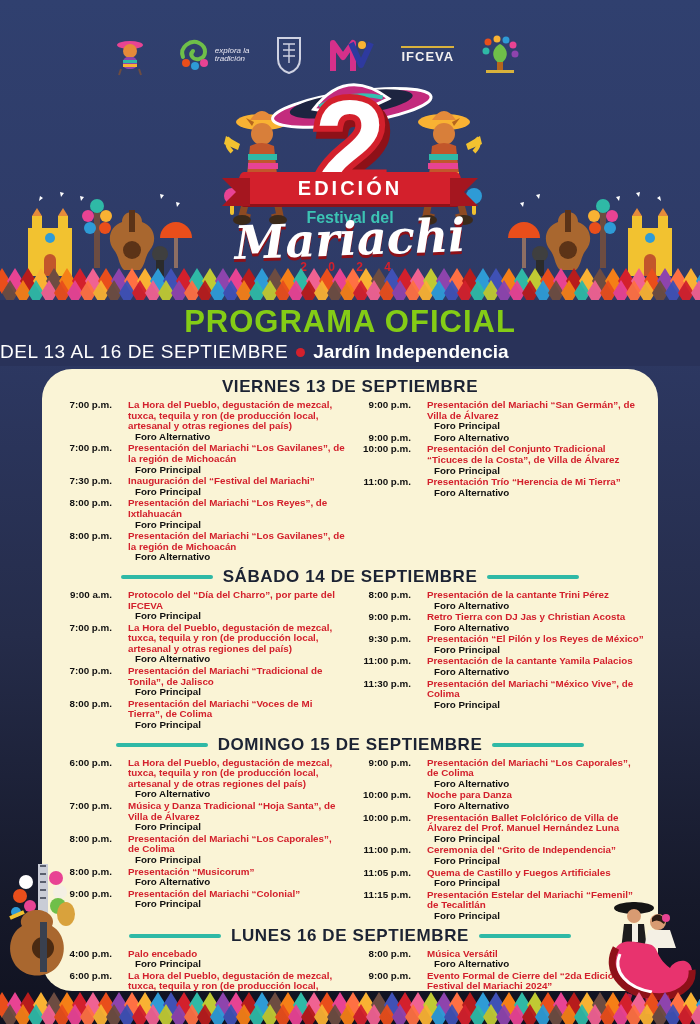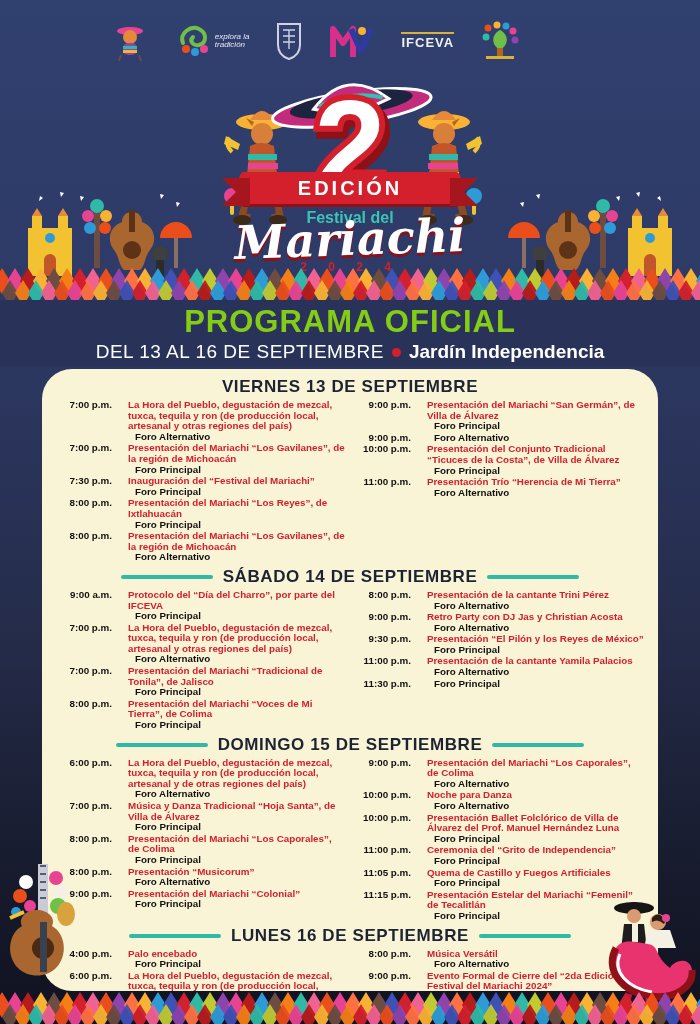--- a/index.html
+++ b/index.html
@@ -1,21 +1,21 @@
 <!DOCTYPE html>
 <html><head>
 <meta charset="utf-8">
 <style>
   html,body{margin:0;padding:0;}
   body{width:700px;height:1024px;font-family:"Liberation Sans",sans-serif;overflow:hidden;}
   .poster{position:relative;width:700px;height:1024px;overflow:hidden;
     background:linear-gradient(180deg,#30406f 0%,#2e3a66 30%,#252c4a 62%,#16192a 88%,#101220 100%);}
 
   
-  .logo-bar{position:absolute;top:14px;left:0;width:629px;height:54px;display:flex;
+  .logo-bar{position:absolute;top:28px;left:0;width:629px;height:54px;display:flex;
     align-items:center;justify-content:center;gap:26px;}
   .logo{display:flex;align-items:center;gap:4px;}
   .logo-text{color:#e9e7f2;font-size:8px;line-height:1.05;font-style:italic;}
   .ifceva-text{color:#f2f0ef;font-weight:bold;font-size:13px;letter-spacing:1px;
     border-top:2px solid #d9b23c;padding-top:1px;}
 
   
   .title-block{position:absolute;top:60px;left:0;width:700px;height:212px;text-align:center;}
   .sombrero{position:absolute;top:4px;left:266px;transform:rotate(-8deg);}
   .big-two{position:absolute;top:18px;left:232px;width:236px;}
@@ -44,21 +44,21 @@
   .diamond-strip.bottom{top:992px;}
   .dia-row{position:absolute;top:0;left:0;white-space:nowrap;}
   .dia-row.off{top:12px;left:8px;opacity:.95;}
   .dia{display:inline-block;width:16px;height:26px;margin-right:-3px;
     clip-path:polygon(50% 0,100% 50%,50% 100%,0 50%);}
 
   
   .program-band{position:absolute;top:300px;left:0;width:700px;height:66px;background:#293259;
     text-align:center;color:#fff;}
   .program-heading{margin:4px 0 0;color:#84cc16;font-size:31px;font-weight:bold;letter-spacing:1px;}
-  .program-sub{margin:1px 0 0;font-size:19px;display:flex;align-items:center;justify-content:center;gap:8px;}
+  .program-sub{margin:1px 0 0;font-size:19px;display:flex;align-items:center;justify-content:flex-start;gap:8px;}
   .program-dates{font-weight:normal;letter-spacing:.5px;}
   .program-dot{width:9px;height:9px;border-radius:50%;background:#d3202c;display:inline-block;}
   .program-venue{font-weight:bold;}
 
   
   .card{position:absolute;top:369px;left:42px;width:616px;height:622px;background:#faf4d6;
     border-radius:30px;overflow:hidden;padding:5px 14px 4px;box-sizing:border-box;}
   .day-head{display:flex;align-items:center;justify-content:center;gap:10px;margin:3px 0 3px;}
   .day-title{margin:0;color:#1c2333;font-size:17px;font-weight:bold;letter-spacing:.6px;text-align:center;}
   .rule{flex:0 0 92px;height:4px;border-radius:2px;background:#2fb9a6;visibility:hidden;}
@@ -370,41 +370,42 @@
               <div class="ev">
                 <div class="ev-time">8:00 p.m.</div>
                 <div class="ev-body">
                   <div class="ev-title">Presentación de la cantante  Trini Pérez</div>
                   <div class="ev-venue">Foro Alternativo</div>
                 </div>
               </div>
               <div class="ev">
                 <div class="ev-time">9:00 p.m.</div>
                 <div class="ev-body">
-                  <div class="ev-title">Retro Party con DJ Jas y Christian Acosta</div>
+                  <div class="ev-title">Retro Tierra con DJ Jas y Christian Acosta</div>
                   <div class="ev-venue">Foro Alternativo</div>
                 </div>
               </div>
               <div class="ev">
                 <div class="ev-time">9:30 p.m.</div>
                 <div class="ev-body">
                   <div class="ev-title">Presentación “El Pilón y los Reyes de México”</div>
                   <div class="ev-venue">Foro Principal</div>
                 </div>
               </div>
               <div class="ev">
                 <div class="ev-time">11:00 p.m.</div>
                 <div class="ev-body">
                   <div class="ev-title">Presentación de la cantante Yamila Palacios</div>
                   <div class="ev-venue">Foro Alternativo</div>
                 </div>
               </div>
               <div class="ev">
                 <div class="ev-time">11:30 p.m.</div>
                 <div class="ev-body">
+                  <div class="ev-title">Presentación del Mariachi “México Vive”, de Colima</div>
                   <div class="ev-venue">Foro Principal</div>
                 </div>
               </div>
             </div>
           </div>
         </section>
         <section class="day">
           <div class="day-head ruled">
             <span class="rule"></span>
             <h2 class="day-title">DOMINGO 15 DE SEPTIEMBRE</h2>

